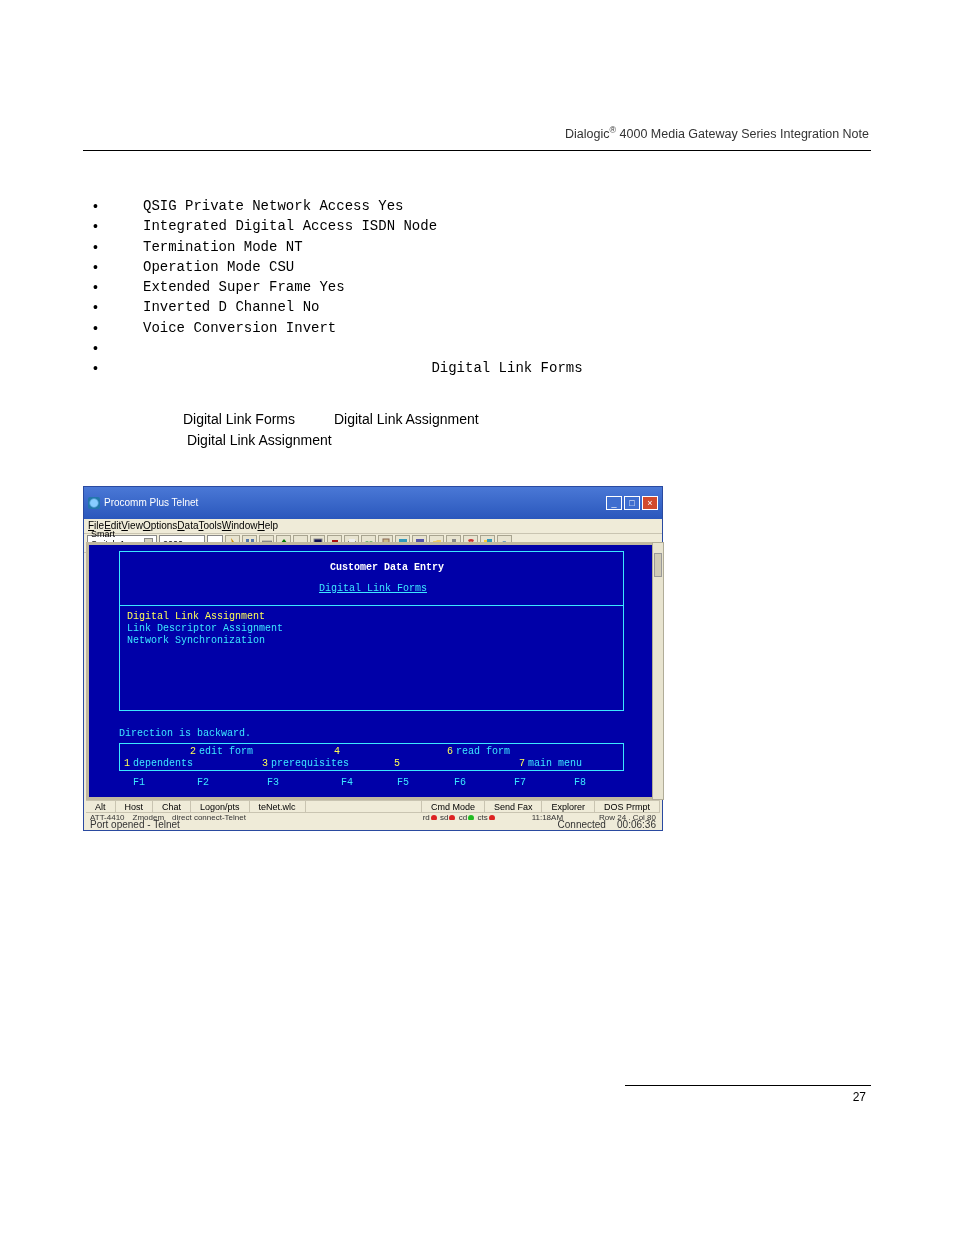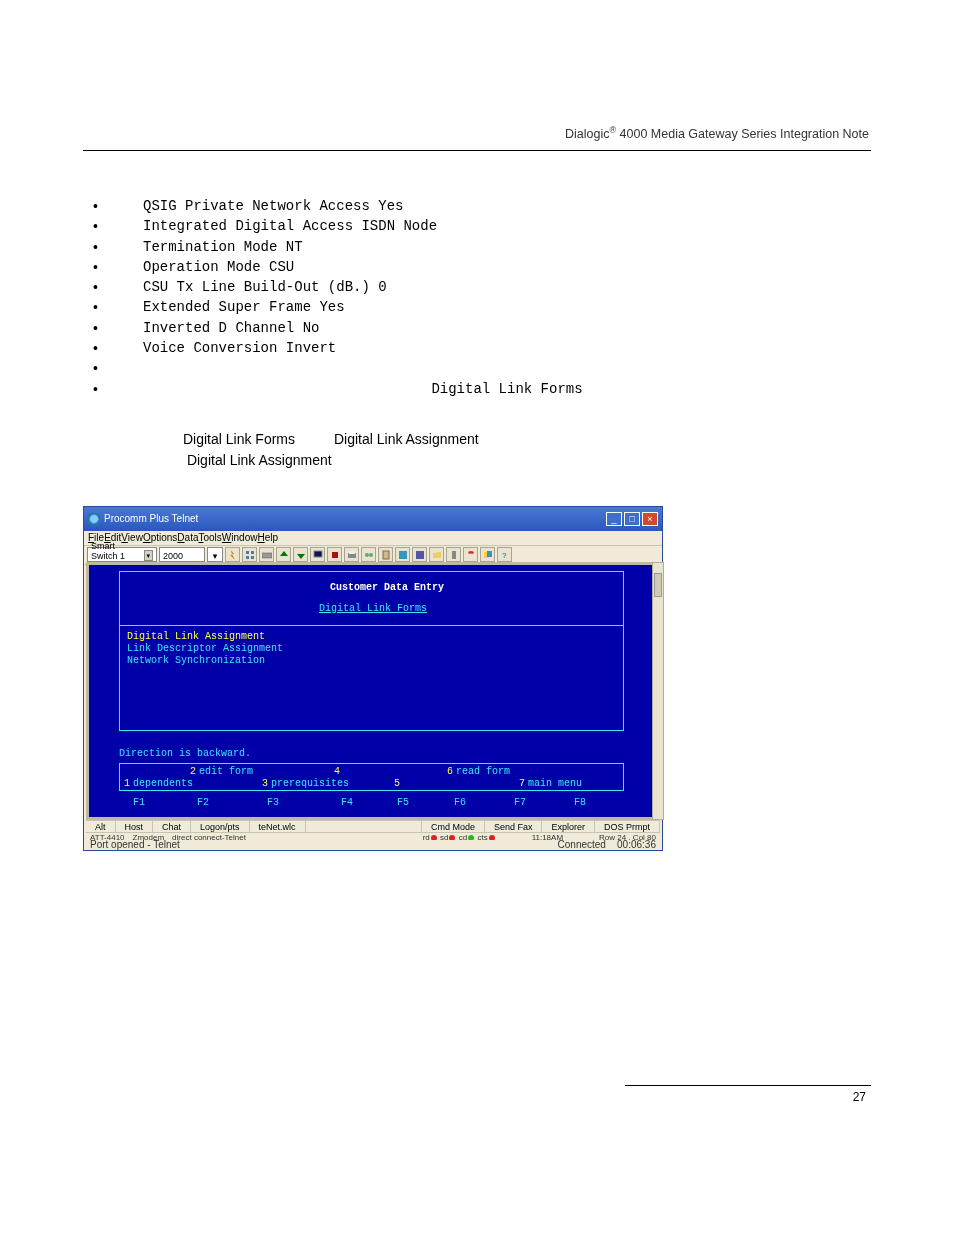--- a/index.html
+++ b/index.html
@@ -83,21 +83,21 @@
     margin-top: 35px;
     width: 580px;
     height: 345px;
     border: 1px solid #2a4aa0;
     background: #efebd8;
     position: relative;
     font-family: Tahoma, Arial, sans-serif;
     font-size: 10px;
   }
   .titlebar {
-    height: 24px;
+    height: 32px;
     background: linear-gradient(#4a78d6, #2a57bc);
     color: #fff;
     display: flex;
     align-items: center;
     padding: 0 4px;
     font-size: 10px;
   }
   .titlebar .icon {
     width: 12px; height: 12px;
     background: radial-gradient(circle, #8cf 40%, #27a 60%);
@@ -287,21 +287,20 @@
   </div>
   <div class="header-line"></div>
 
   <div class="body-block">
 
     <ul class="bullets">
       <li><span>QSIG Private Network Access  Yes</span></li>
       <li><span>Integrated Digital Access  ISDN Node</span></li>
       <li><span>Termination Mode  NT</span></li>
       <li><span>Operation Mode  CSU</span></li>
-      <li><span>CSU Tx Line Build-Out (dB.)  0</span></li>
       <li><span>Extended Super Frame  Yes</span></li>
       <li><span>Inverted D Channel  No</span></li>
       <li><span>Voice Conversion  Invert</span></li>
       <li>&nbsp;</li>
       <li>
         <span class="center-text-inner">Digital Link Forms</span>
       </li>
     </ul>
 
     <div class="para">

